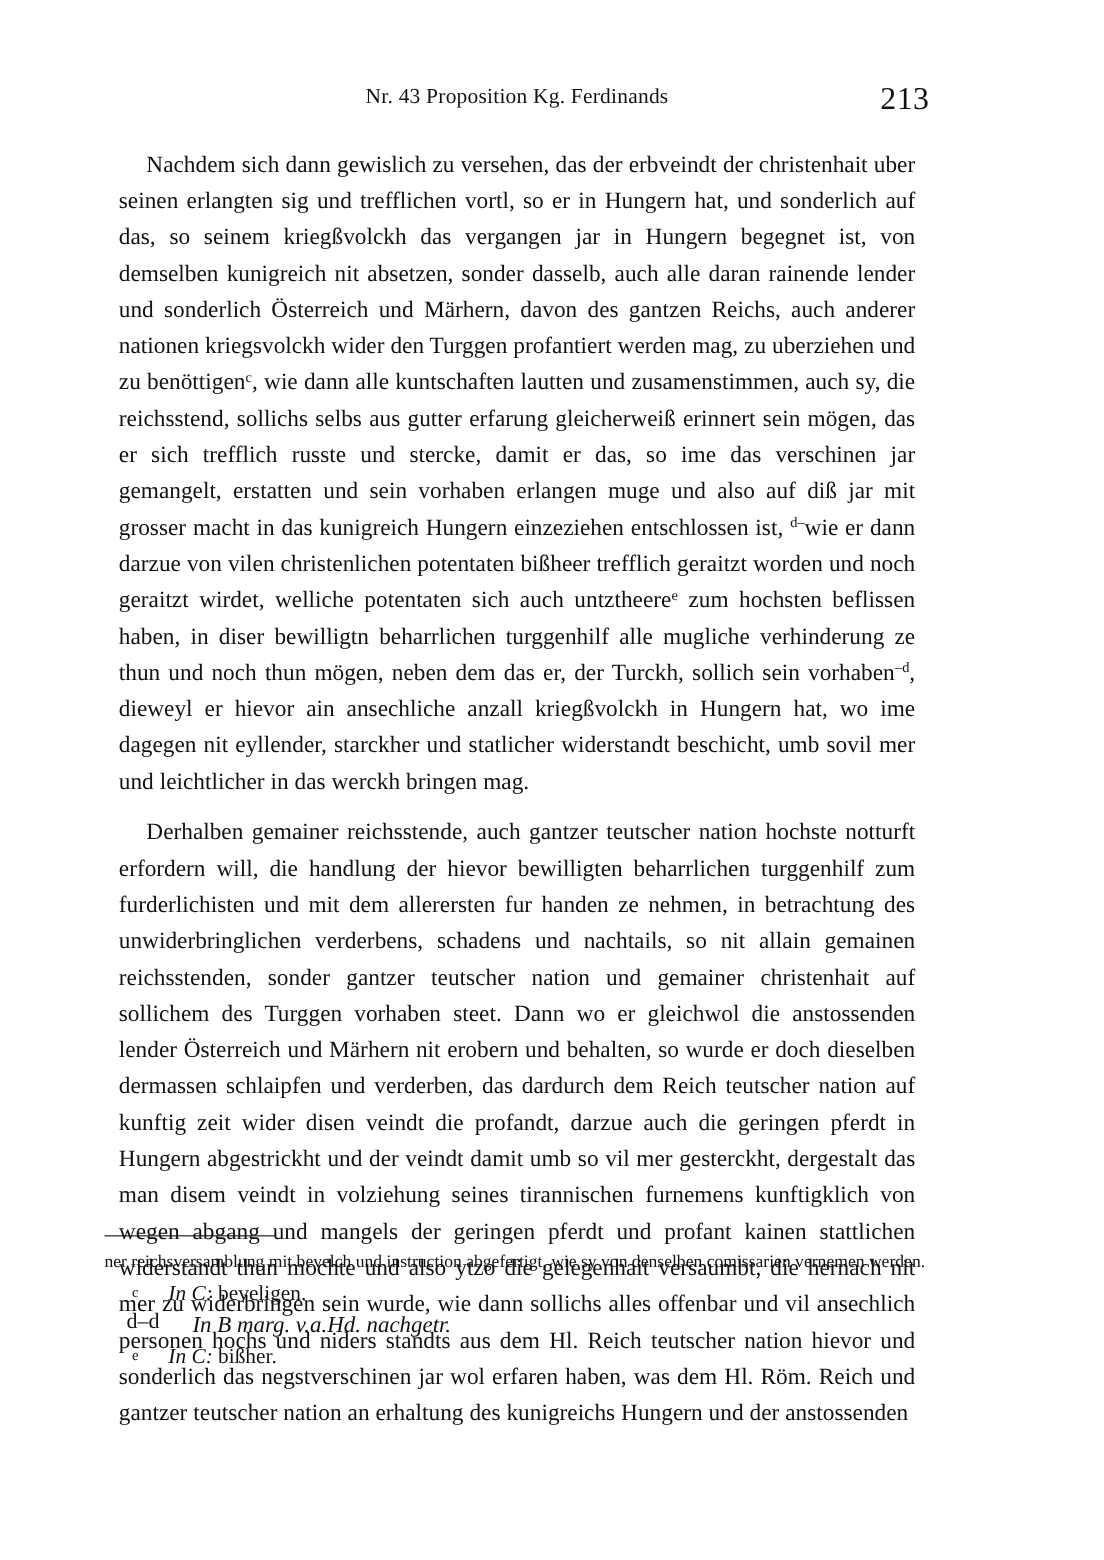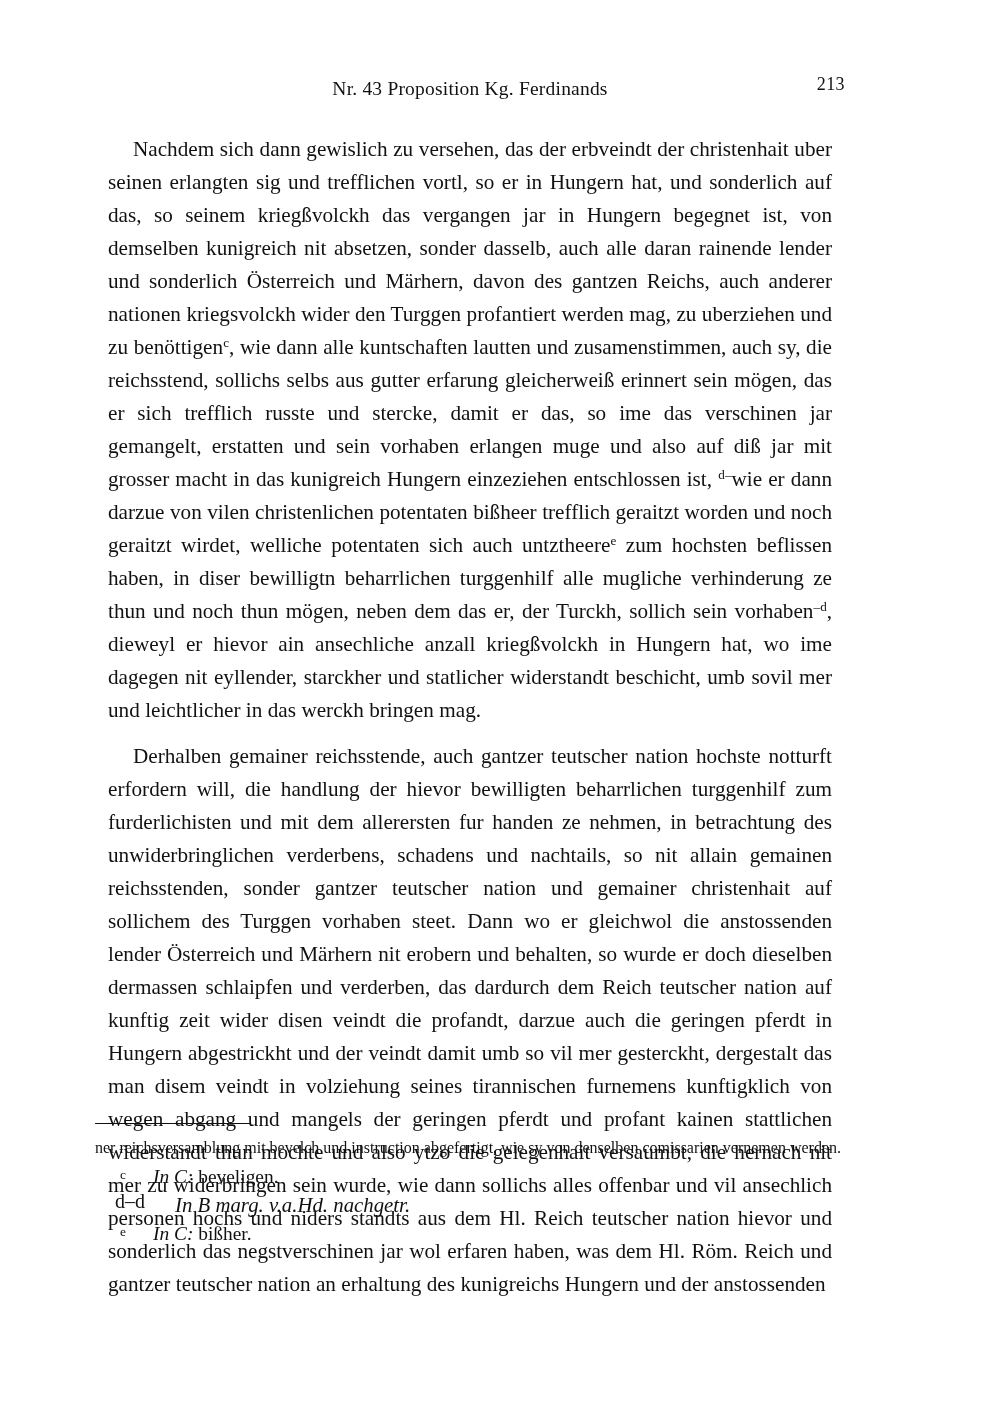--- a/index.html
+++ b/index.html
@@ -39,21 +39,21 @@
     top: 0;
     text-align: center;
     font-size: 19.5px;
     letter-spacing: 0.2px;
     white-space: nowrap;
   }
   .runhead-folio {
     position: absolute;
     right: 0;
     top: -4px;
-    font-size: 18px;
+    font-size: 29px;
     letter-spacing: 0.4px;
     text-align: center;
   }
 
   
   .textblock {
     position: absolute;
     left: 95px;
     top: 120px;
     width: 750px;

